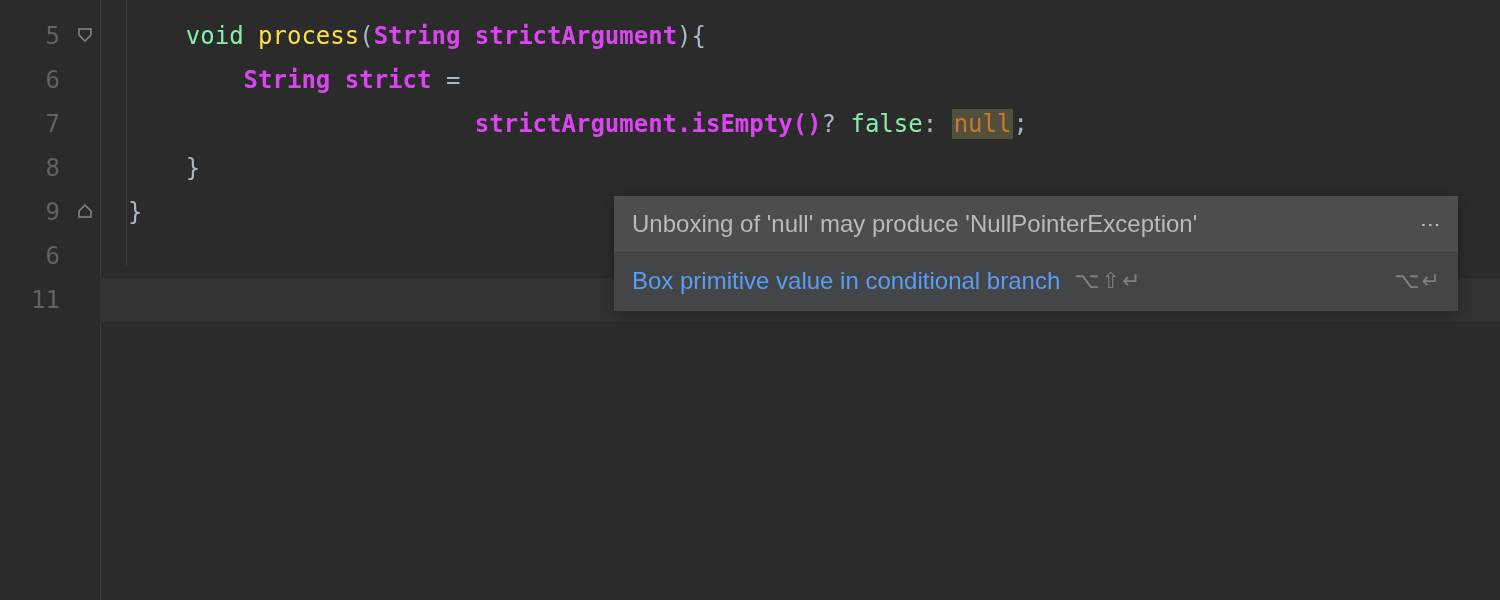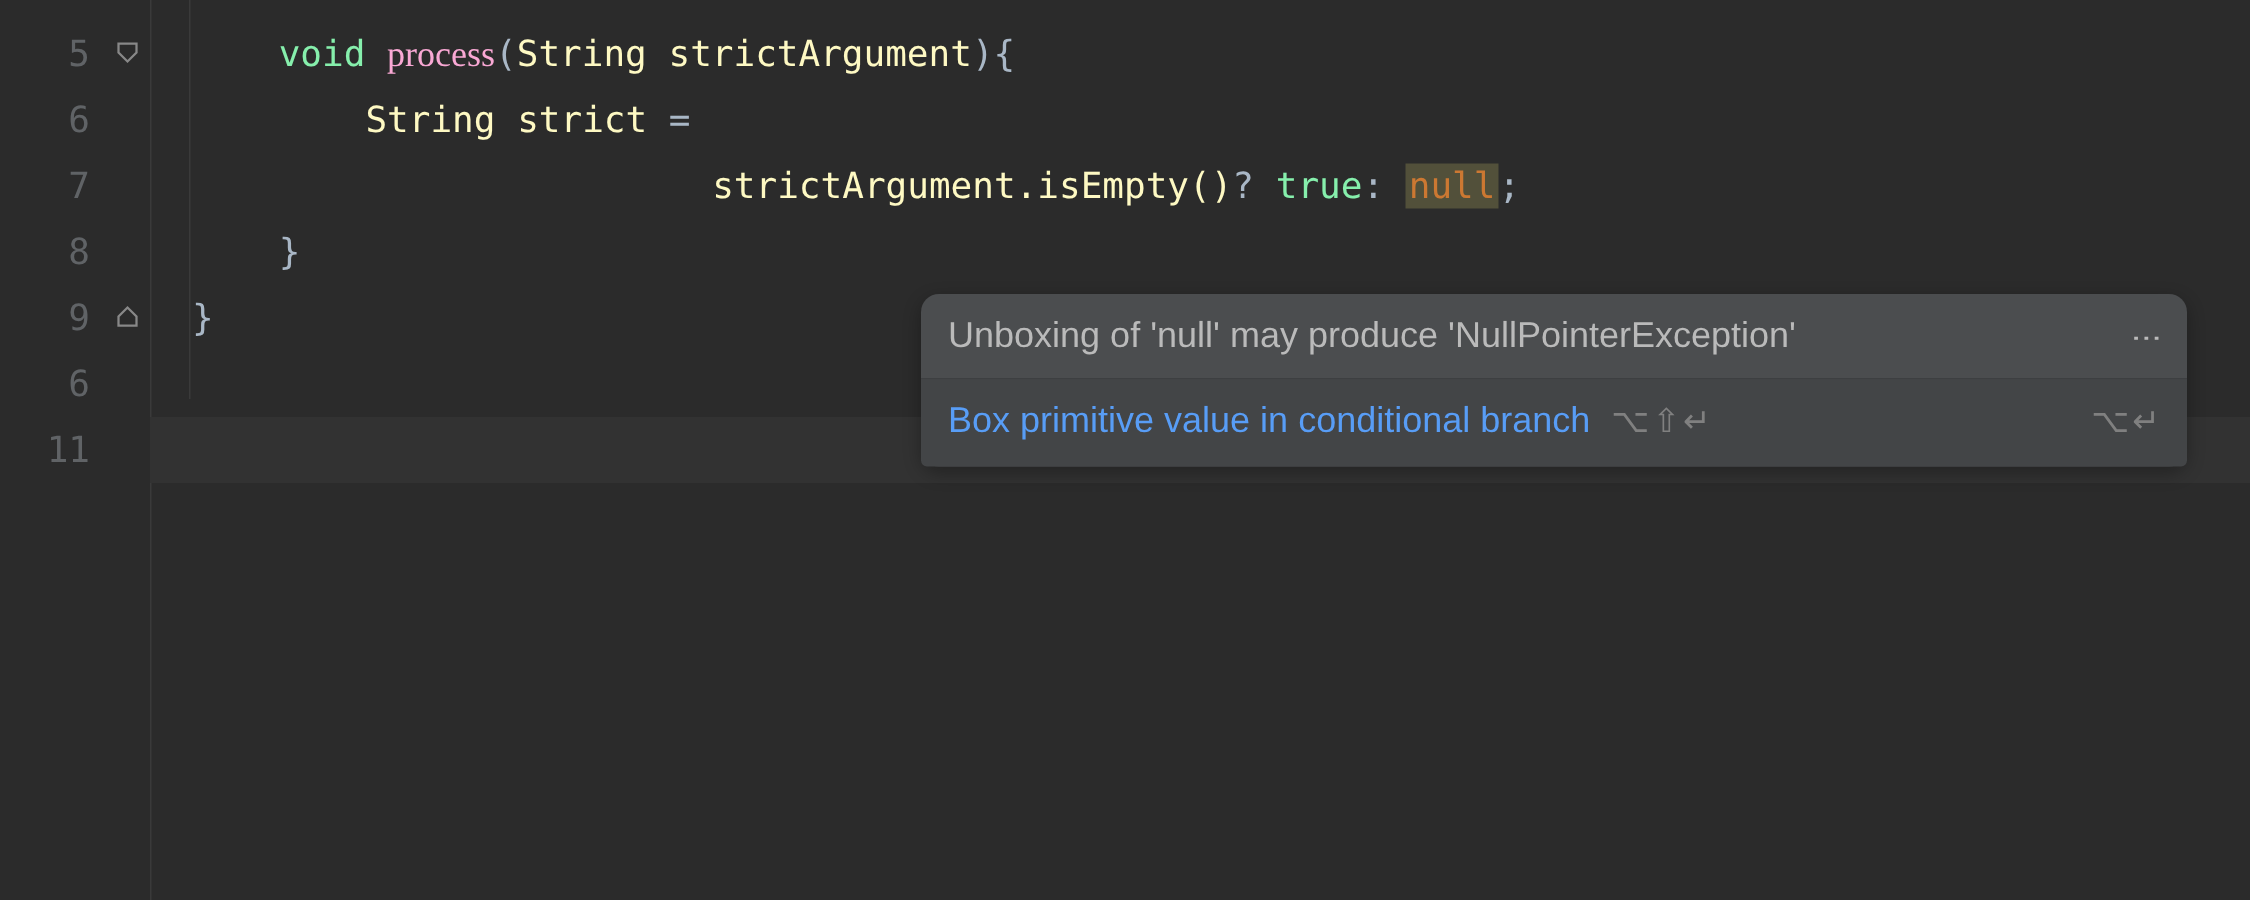--- a/index.html
+++ b/index.html
@@ -71,35 +71,35 @@
       position: absolute;
       left: 0;
       right: 0;
       top: 278px;
       height: 44px;
       background: #323232;
       z-index: 0;
     }
     .code-line > span { position: relative; z-index: 1; }
     .kw { color: #86efac; }
-    .method { color: #f9a8d4; font-family: Liberation Serif, serif; }
+    .method { color: #fde047; }
     .punct { color: #a9b7c6; }
-    .light { color: #fef9c3; font-weight: 400; }
+    .light { color: #d946ef; font-weight: 700; }
     .highlight-null {
       background: #52503a;
       color: #cc7832;
       padding: 1px 2px;
     }
     .tooltip {
       position: absolute;
       left: 614px;
       top: 196px;
       width: 844px;
       background: #4b4d4f;
-      border-radius: 12px;
+      border-radius: 0;
       font-family: -apple-system, 'SF Pro Text', 'Segoe UI', sans-serif;
       font-size: 24px;
       box-shadow: 0 4px 12px rgba(0,0,0,0.3);
       z-index: 10;
     }
     .tooltip-header {
       display: flex;
       align-items: center;
       justify-content: space-between;
       padding: 14px 18px 14px 18px;
@@ -163,21 +163,21 @@
   <div class="indent-border1"></div>
 
   <div class="code-area">
     <div class="current-line-bg"></div>
 
     <div class="code-line"><span><span>    </span><span class="kw">void</span><span> </span><span class="method">process</span><span class="punct">(</span><span class="light">String </span><span class="light">strictArgument</span><span class="punct">){</span></span></div>
 
     <div class="code-line"><span><span>        </span><span class="light">String </span><span class="light">strict </span><span class="punct">=</span></span></div>
 
 
-    <div class="code-line"><span><span>                        </span><span class="light">strictArgument.isEmpty()</span><span class="punct">? </span><span class="kw">true</span><span class="punct">: </span><span class="highlight-null">null</span><span class="punct">;</span></span></div>
+    <div class="code-line"><span><span>                        </span><span class="light">strictArgument.isEmpty()</span><span class="punct">? </span><span class="kw">false</span><span class="punct">: </span><span class="highlight-null">null</span><span class="punct">;</span></span></div>
 
     <div class="code-line"><span><span>    </span><span class="punct">}</span></span></div>
 
     <div class="code-line"><span><span class="punct">}</span></span></div>
 
     <div class="code-line"><span></span></div>
   </div>
 </div>
 
 <div class="tooltip">

